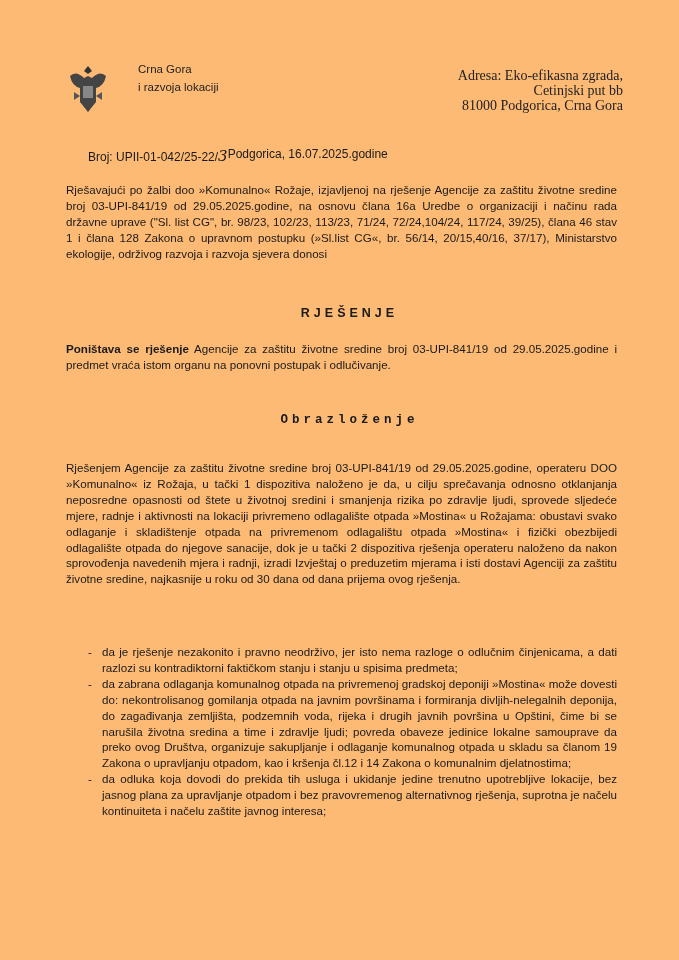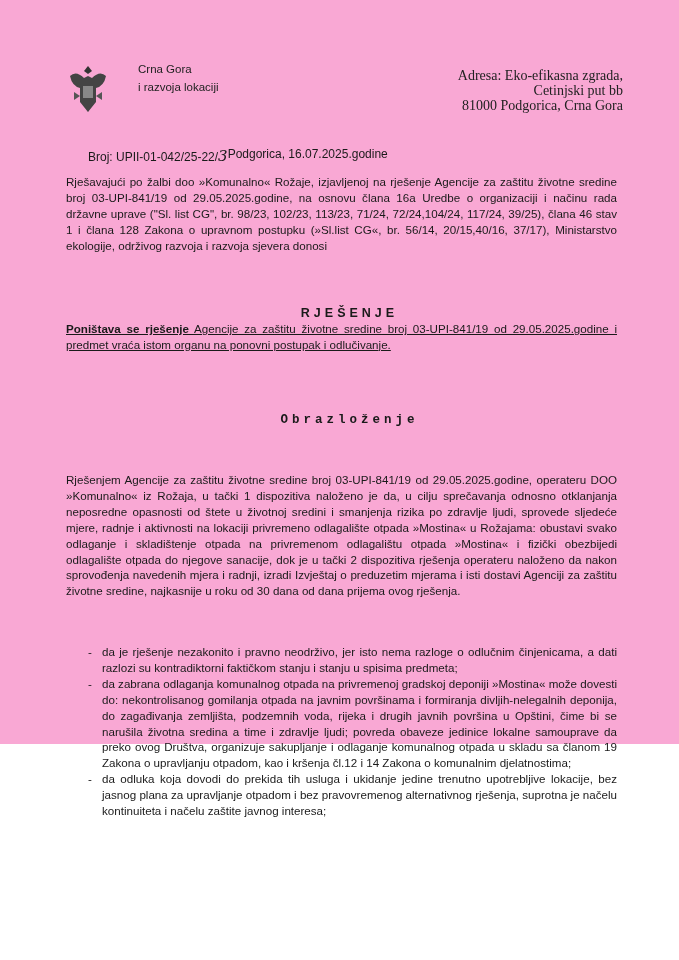--- a/index.html
+++ b/index.html
@@ -1,29 +1,29 @@
 <!DOCTYPE html>
 <html><head>
 <meta charset="utf-8">
 <style>
   html, body { margin: 0; padding: 0; background: #ffffff; }
   body { width: 679px; height: 960px; position: relative; overflow: hidden; font-family: "Liberation Sans", sans-serif; color: #1a1a1a; }
-  .page { position: absolute; left: 0; top: 0; width: 679px; height: 744px; background: #f9a8d4; }
+  .page { position: absolute; left: 0; top: 0; width: 679px; height: 960px; background: #fdba74; }
   .crest { position: absolute; left: 66px; top: 62px; width: 44px; height: 54px; }
   .org { position: absolute; left: 138px; top: 60px; font-size: 11.5px; line-height: 18px; color: #222; }
   .addr { position: absolute; right: 56px; top: 68px; text-align: right; font-family: "Liberation Serif", serif; font-size: 14px; line-height: 15px; color: #222; }
   .ref-row { position: absolute; left: 88px; right: 66px; top: 147px; font-size: 12px; display: flex; }
   .ref-num span.hand { font-family: "DejaVu Serif", serif; font-style: italic; font-size: 15px; }
   .body { position: absolute; left: 66px; right: 62px; font-size: 11.6px; line-height: 15.9px; text-align: justify; }
-  .p1 { top: 174px; }
+  .p1 { top: 182px; }
   .title { position: absolute; left: 0; right: 0; text-align: center; font-weight: bold; font-size: 12.5px; letter-spacing: 4px; margin-left: 20px; }
   .t1 { top: 306px; }
   .t2 { top: 413px; font-family: Liberation Mono, monospace; }
-  .p2 { top: 321px; text-decoration: underline; }
-  .p3 { top: 460px; margin-top: 12px; }
+  .p2 { top: 341px; }
+  .p3 { top: 460px; }
   .p4 { top: 610px; }
   .bullets { position: absolute; left: 66px; right: 62px; top: 644px; font-size: 11.6px; line-height: 15.9px; }
   .bullet { display: flex; margin-bottom: 0; }
   .bullet .dash { width: 36px; flex: none; padding-left: 22px; box-sizing: border-box; }
   .bullet .txt { flex: 1; text-align: justify; }
   b { font-weight: bold; }
 </style>
 </head>
 <body>
 

